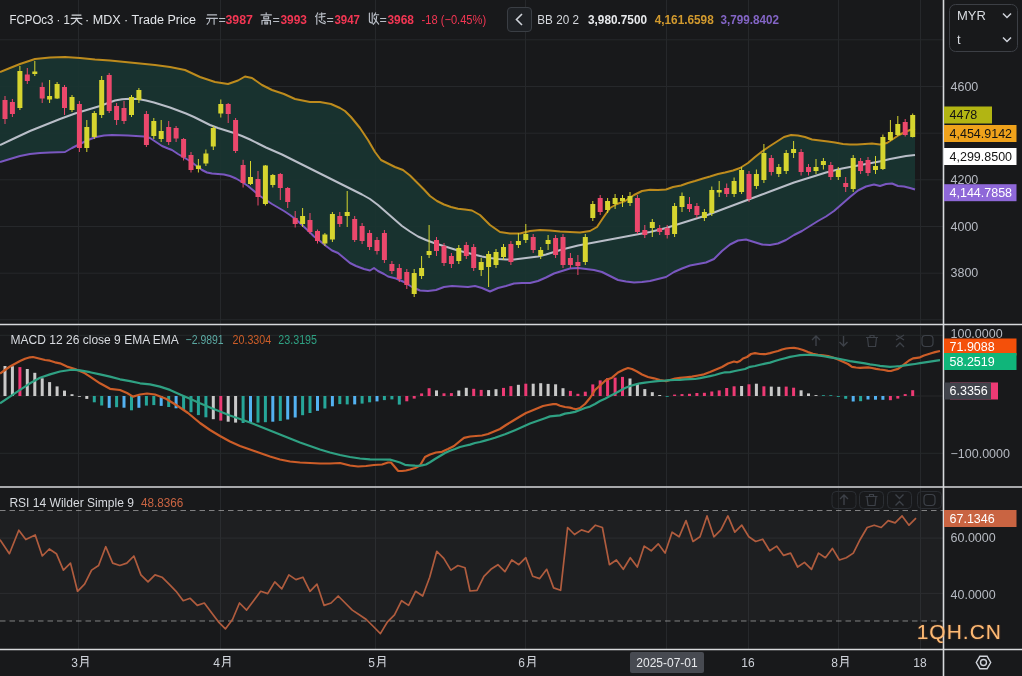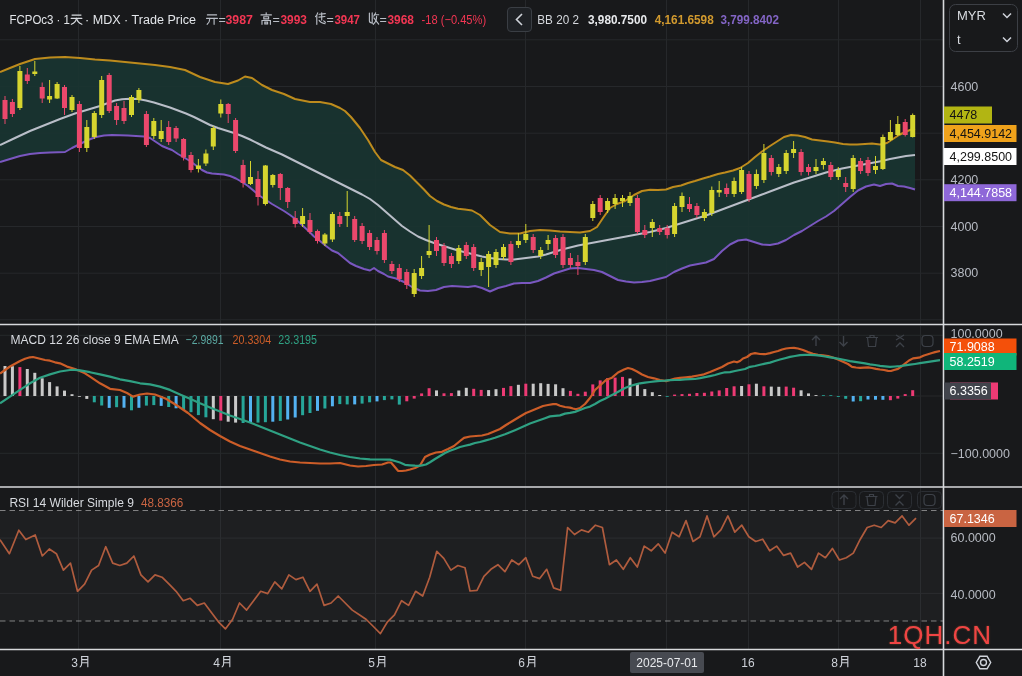--- a/index.html
+++ b/index.html
@@ -1,16 +1,16 @@
 <!DOCTYPE html>
 <html><head><meta charset="utf-8"><title>FCPOc3</title>
 <style>
 html,body{margin:0;padding:0;background:#0c0c0d;}
 #chart{position:relative;width:1022px;height:676px;overflow:hidden;background:#18191b;font-family:"Liberation Sans",sans-serif;}
-#wm{position:absolute;right:30px;top:620px;font-size:26px;letter-spacing:1px;color:#ef4444;
+#wm{position:absolute;right:20px;top:620px;font-size:21px;letter-spacing:1px;color:#fdba74;
 text-shadow:0 0 2px rgba(205,110,50,0.5);font-family:"Liberation Sans",sans-serif;}
 </style></head>
 <body>
 <div id="chart">
 <svg width="1022" height="676" font-family="Liberation Sans, sans-serif">
 <rect width="1022" height="676" fill="#18191b"></rect>
 <g stroke="#26282b" stroke-width="1">
 <line x1="78.5" y1="0" x2="78.5" y2="324"></line>
 <line x1="78.5" y1="326" x2="78.5" y2="487"></line>
 <line x1="78.5" y1="488" x2="78.5" y2="650"></line>

